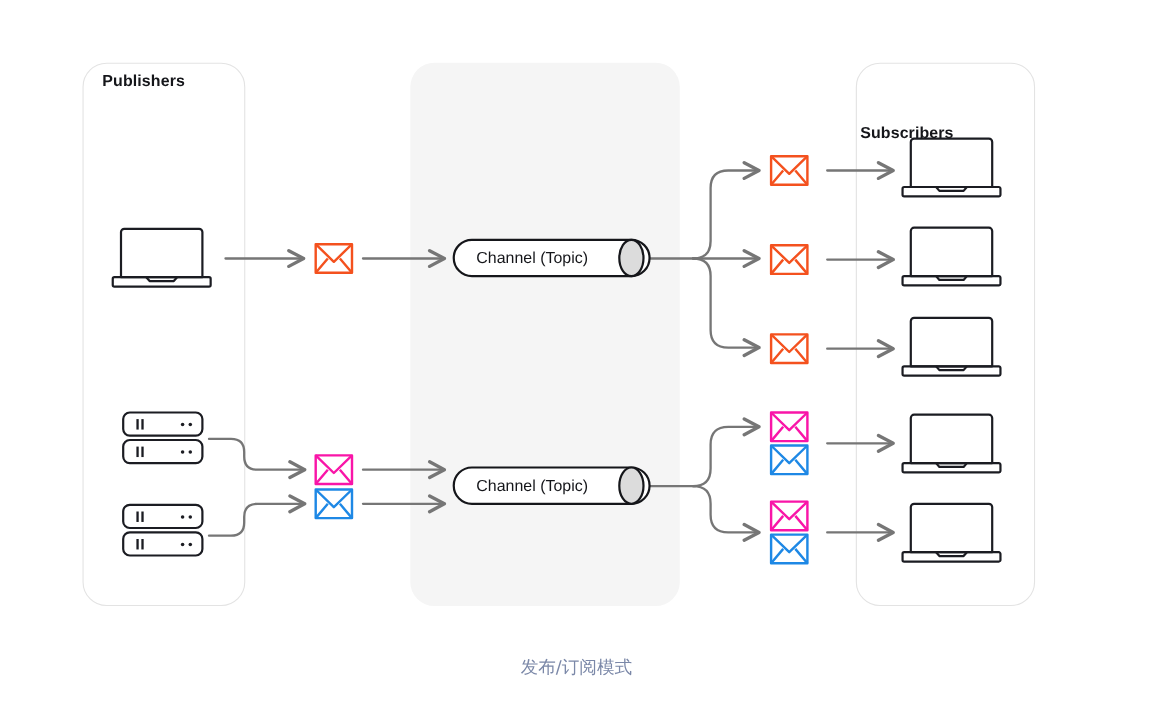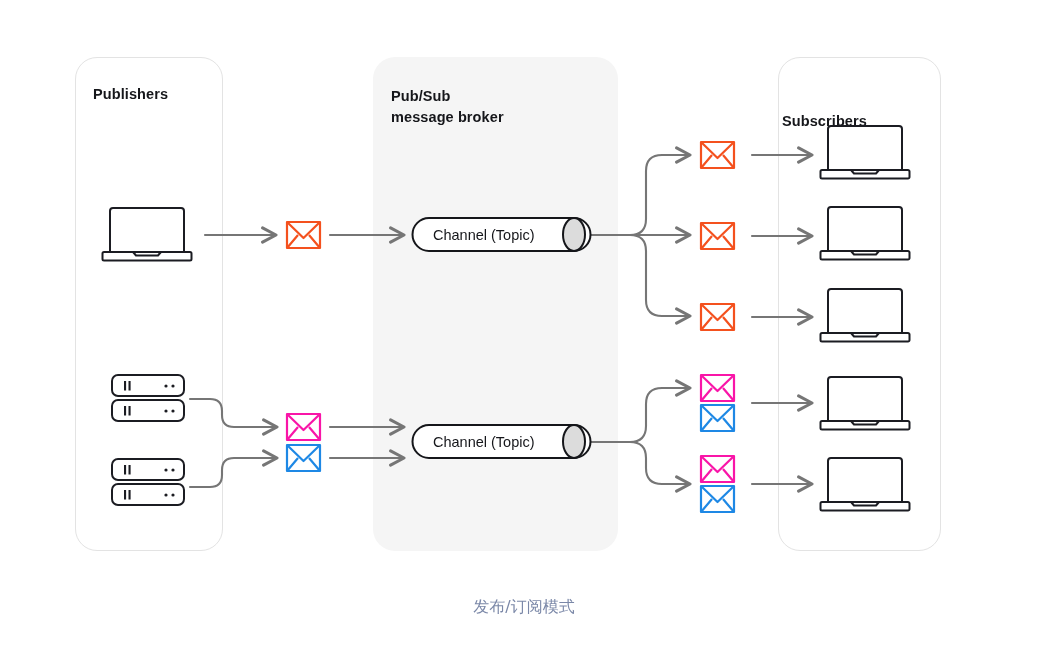--- a/index.html
+++ b/index.html
@@ -69,23 +69,21 @@
 </style>
 </head>
 <body>
 
 <div id="diagram-root">
 
   <div class="panel panel-outline" style="left:75px; top:57px; width:148px; height:494px;"></div>
   <div class="panel panel-filled" style="left:373px; top:57px; width:245px; height:494px;"></div>
   <div class="panel panel-outline" style="left:778px; top:57px; width:163px; height:494px;"></div>
 
-  <div class="panel-title" style="left:93px; top:84px;">Publishers</div>
-  <div class="panel-title" style="left:391px; top:86px;">Pub/Sub
-message broker</div>
+  <div class="panel-title" style="left:93px; top:64px;">Publishers</div>
   <div class="panel-title" style="left:782px; top:79px;margin-top:32px;">Subscribers</div>
 
   <svg class="layer" viewBox="0 0 1048 649">
     <defs>
       <marker id="ah" markerWidth="9" markerHeight="9" refX="7.4" refY="4.5" orient="auto" markerUnits="strokeWidth">
         <path d="M1,1.1 L7.4,4.5 L1,7.9" fill="none" stroke="#767676" stroke-width="1.45" stroke-linecap="round" stroke-linejoin="round"></path>
       </marker>
     </defs>
     <g fill="none" stroke="#767676" stroke-width="2.1" stroke-linecap="round" marker-end="url(#ah)">
 

